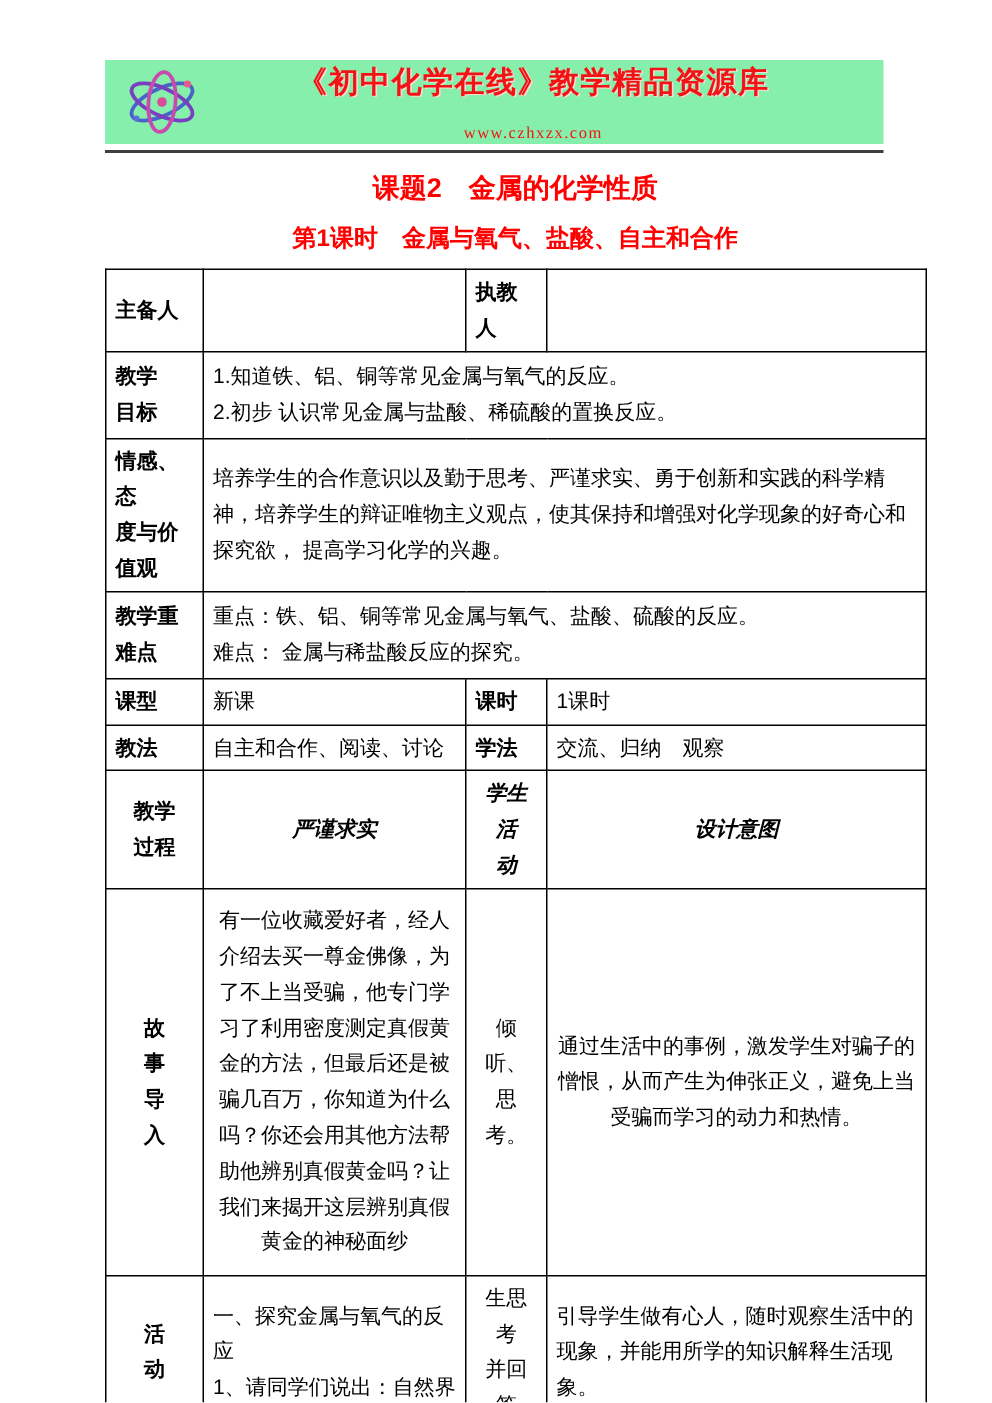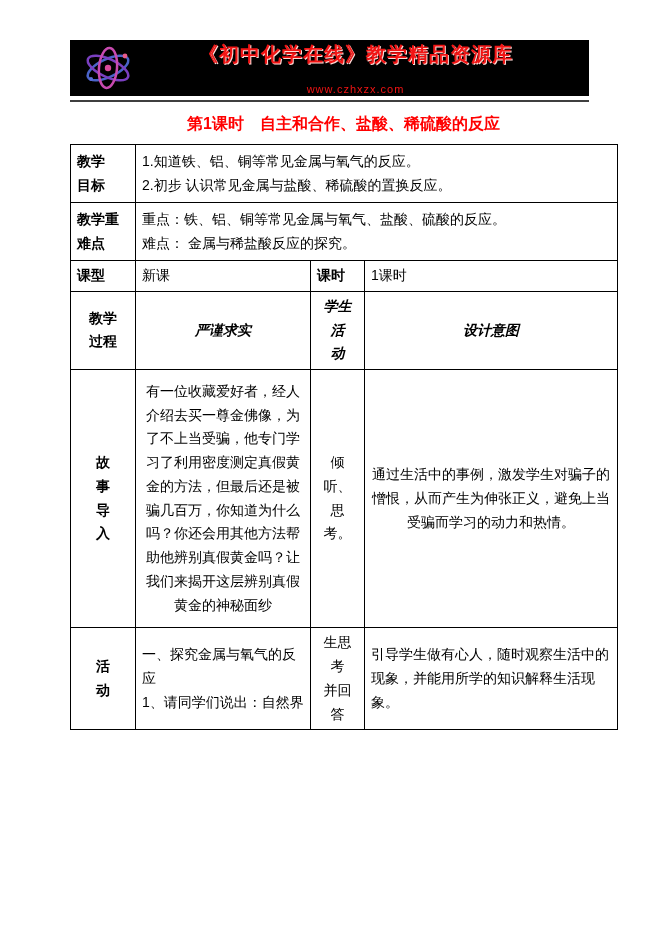--- a/index.html
+++ b/index.html
@@ -8,31 +8,31 @@
     width: 661px; height: 935px;
     font-family: "Liberation Sans", "DejaVu Sans", sans-serif;
     color: #000;
   }
   .page { position: relative; width: 661px; height: 935px; background: #fff; overflow: hidden; }
   .content { padding: 40px 44px 0 70px; }
 
   
   .header-wrap { padding-bottom: 4px; border-bottom: 2px solid #3f3f3f; margin-right: 28px; }
   .doc-header {
-    background: #000000;
+    background: #86efac;
     display: flex; align-items: center;
     height: 56px; padding: 4px 12px;
   }
   .logo { flex: 0 0 auto; width: 52px; height: 46px; }
   .header-text { flex: 1; text-align: center; }
   .site-title {
     color: #f21414; font-weight: bold; font-size: 20px; letter-spacing: 1px;
     text-shadow: 1px 1px 0 #ffd8d4;
   }
-  .site-url { color: #f21414; font-size: 11px; margin-top: 15px; letter-spacing: 1px; }
+  .site-url { color: #f21414; font-size: 11px; margin-top: 15px; letter-spacing: 1px; font-family: Liberation Serif, serif; }
 
   
   .title { text-align: center; color: #ff0000; font-weight: bold; }
   .title-unit  { font-size: 16px; margin-top: 11px; }
   .title-topic { font-size: 18px; margin-top: 11px; }
   .title-lesson{ font-size: 16px; margin: 12px 0 9px; }
 
   
   table.lesson { border-collapse: collapse; width: 547px; table-layout: fixed; }
   table.lesson td {
@@ -79,53 +79,72 @@
             <circle cx="9" cy="34" r="2" fill="#5a6fd8"></circle>
           </svg>
         </span>
         <div class="header-text">
           <div class="site-title">《初中化学在线》教学精品资源库</div>
           <div class="site-url">www.czhxzx.com</div>
         </div>
       </div>
     </div>
 
-    <div class="title title-lesson">第1课时　自主和合作、盐酸、稀硫酸的反应</div>
+    <div class="title title-topic">课题2　金属的化学性质</div>
+    <div class="title title-lesson">第1课时　金属与氧气、盐酸、自主和合作</div>
 
     <table class="lesson">
       <colgroup>
         <col style="width:65px">
         <col style="width:175px">
         <col style="width:54px">
         <col style="width:253px">
       </colgroup>
       <tbody>
+        <tr class="r1">
+          <td class="lbl">主备人</td>
+          <td></td>
+          <td class="lbl narrow">执教人</td>
+          <td></td>
+        </tr>
 
         <tr class="r2">
           <td class="lbl">教学
 目标</td>
           <td colspan="3">1.知道铁、铝、铜等常见金属与氧气的反应。
 2.初步 认识常见金属与盐酸、稀硫酸的置换反应。</td>
         </tr>
 
+        <tr class="r3">
+          <td class="lbl">情感、态
+度与价
+值观</td>
+          <td colspan="3">培养学生的合作意识以及勤于思考、严谨求实、勇于创新和实践的科学精神，培养学生的辩证唯物主义观点，使其保持和增强对化学现象的好奇心和探究欲， 提高学习化学的兴趣。</td>
+        </tr>
 
         <tr class="r4">
           <td class="lbl">教学重
 难点</td>
           <td colspan="3">重点：铁、铝、铜等常见金属与氧气、盐酸、硫酸的反应。
 难点： 金属与稀盐酸反应的探究。</td>
         </tr>
 
         <tr class="r5">
           <td class="lbl">课型</td>
           <td>新课</td>
           <td class="lbl narrow">课时</td>
           <td>1课时</td>
         </tr>
 
+        <tr class="r6">
+          <td class="lbl">教法</td>
+          <td>自主和合作、阅读、讨论</td>
+          <td class="lbl narrow">学法</td>
+          <td>交流、归纳　观察</td>
+        </tr>
 
         <tr class="r7">
           <td class="lbl center">教学
 过程</td>
           <td class="bold center">严谨求实</td>
           <td class="bold center narrow">学生活
 动</td>
           <td class="bold center">设计意图</td>
         </tr>
 

